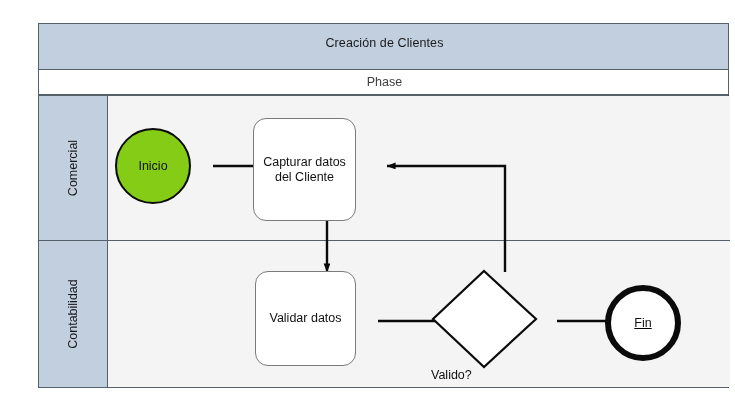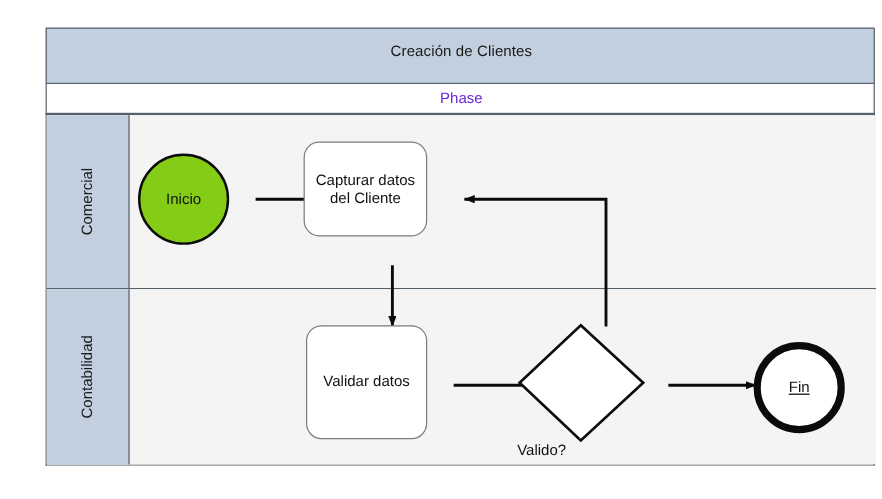--- a/index.html
+++ b/index.html
@@ -59,21 +59,21 @@
     border-top: none;
     box-sizing: border-box;
   }
   .phase-text {
     position: absolute;
     left: 0;
     top: 5px;
     width: 691px;
     text-align: center;
     font-size: 12.5px;
-    color: #6d28d9;
+    color: #404040;
   }
 
   
   .lane-area {
     position: absolute;
     left: 0;
     top: 72px;
     width: 691px;
     height: 293px;
     box-sizing: border-box;
@@ -218,30 +218,30 @@
         </g>
       </svg>
 
     </div>
   </div>
 
   <div class="node event-start" style="left:115px; top:128px; width:76px; height:76px;">
     <span class="event-label">Inicio</span>
   </div>
 
-  <div class="node task" style="left:253px; top:118px; width:103px; height:79px;">
+  <div class="node task" style="left:253px; top:118px; width:103px; height:103px;">
     <span class="task-label wrap">Capturar datos del Cliente</span>
   </div>
 
   <div class="node task" style="left:255px; top:271px; width:101px; height:95px;">
     <span class="task-label">Validar datos</span>
   </div>
 
   <svg style="position:absolute; left:431px; top:269px;" width="108" height="100">
     <polygon points="53,2 105,50 53,98 2,50" fill="#ffffff" stroke="#0b0b0b" stroke-width="2.2"></polygon>
   </svg>
   <div class="gateway-label" style="left:431px; top:368px; width:108px;">Valido?</div>
 
-  <div class="node event-end" style="left:628px; top:285px; width:76px; height:76px;text-decoration:underline;">
+  <div class="node event-end" style="left:605px; top:285px; width:76px; height:76px;text-decoration:underline;">
     <span class="event-label">Fin</span>
   </div>
 
 </div>
 
 </body></html>

